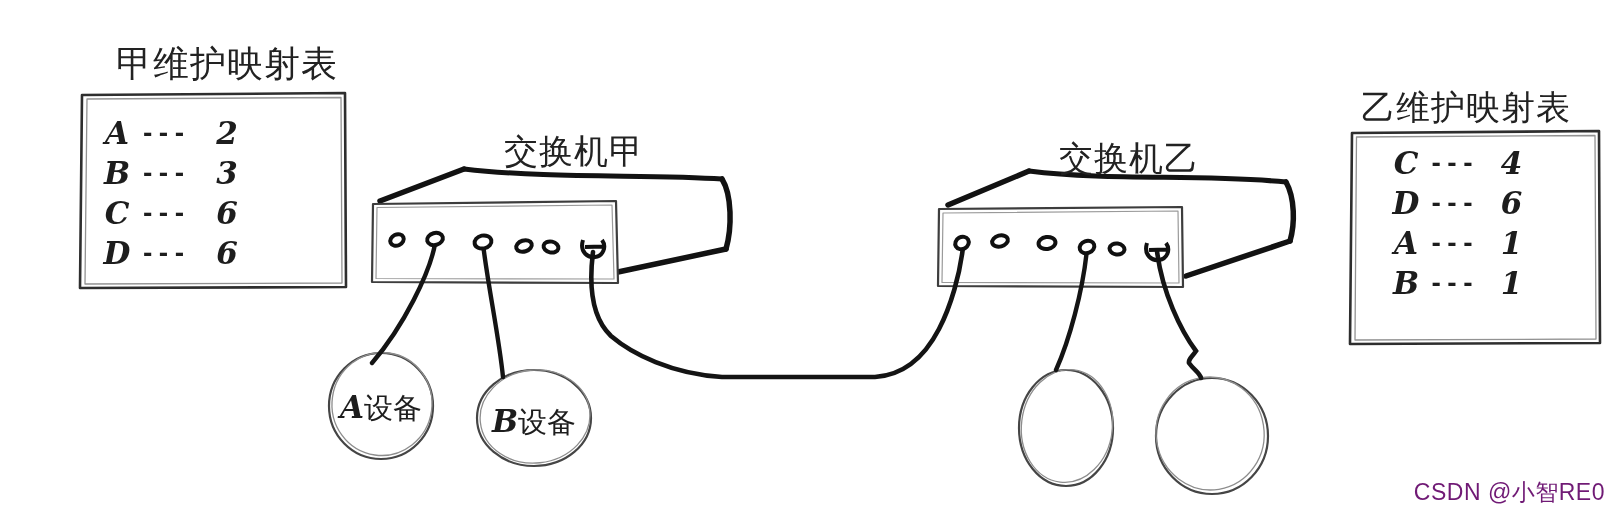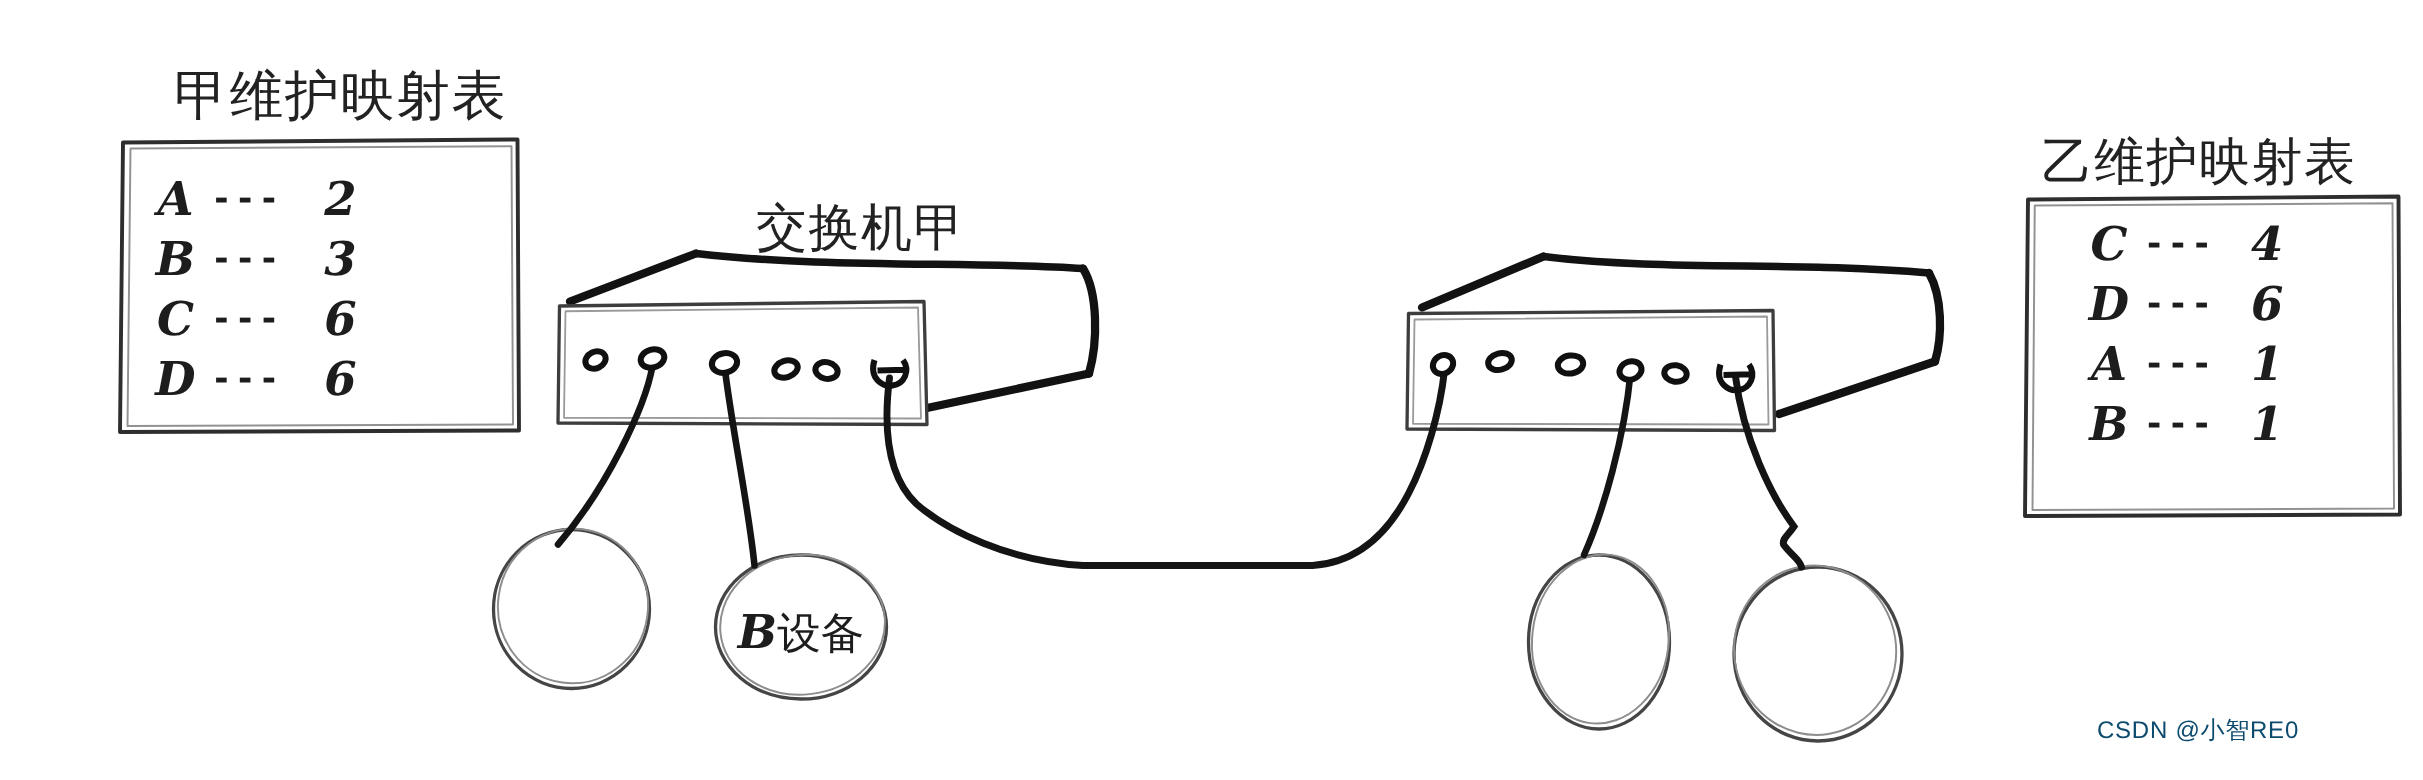--- a/index.html
+++ b/index.html
@@ -16,21 +16,21 @@
   .trow{position:absolute;display:flex;height:40px;line-height:40px;}
   .trow span{display:inline-block;text-align:center;}
   .hw{font-family:"DejaVu Serif",serif;font-style:italic;font-weight:600;}
   .trow .letter{font-size:31px;}
   .trow .num{font-size:31px;}
   .trow .dash{font-family:"DejaVu Sans Mono",monospace;font-weight:bold;font-size:23px;letter-spacing:2px;}
   
   .jia .letter{width:40px;} .jia .dash{width:55px;} .jia .num{width:70px;}
   
   .yi .letter{width:42px;} .yi .dash{width:52px;} .yi .num{width:65px;}
-  .watermark{font-size:16px;color:#0c4a6e;text-align:left;letter-spacing:0.5px;}
+  .watermark{font-size:23px;color:#701a75;text-align:right;letter-spacing:0.5px;}
 </style>
 </head>
 <body>
 
 <div class="canvas">
 
   <svg width="1615" height="520" viewBox="0 0 1615 520">
 
     <g>
       <path d="M82,95 L345,93 L346,287 L80,288 Z" fill="none" stroke="#2e2e2e" stroke-width="2.6" stroke-linejoin="round"></path>
@@ -99,20 +99,21 @@
       <ellipse cx="1047" cy="243" rx="8.5" ry="6" transform="rotate(-8 1047 243)"></ellipse>
       <ellipse cx="1087" cy="247" rx="7.5" ry="6" transform="rotate(-20 1087 247)"></ellipse>
       <ellipse cx="1117" cy="249" rx="7.5" ry="5.5" transform="rotate(8 1117 249)"></ellipse>
       <path d="M1147,243 C1143,256 1153,261 1159,260 C1167,259 1171,250 1166,243 M1149,250 L1167,249.5" fill="none"></path>
     </g>
   </svg>
 
   <div class="abs cn-title" style="left:77px;top:40px;width:300px;">甲维护映射表</div>
   <div class="abs cn-label" style="left:474px;top:129px;width:200px;">交换机甲</div>
   <div class="abs cn-title" style="left:1316px;top:85px;width:300px;font-size:34px;">乙维护映射表</div>
+  <div class="abs cn-label" style="left:1029px;top:136px;width:200px;">交换机乙</div>
 
   <div>
     <div class="trow jia" style="left:97px;top:113px;">
       <span class="hw letter">A</span>
         <span class="dash">---</span>
         <span class="hw num">2</span>
     </div>
     <div class="trow jia" style="left:97px;top:153px;">
       <span class="hw letter">B</span>
         <span class="dash">---</span>
@@ -146,17 +147,18 @@
         <span class="dash">---</span>
         <span class="hw num">1</span>
     </div>
     <div class="trow yi" style="left:1385px;top:263px;">
       <span class="hw letter">B</span>
         <span class="dash">---</span>
         <span class="hw num">1</span>
     </div>
   </div>
 
+  <div class="abs dev-label" style="left:311px;top:389px;width:140px;"><span class="hw">A</span><span>设备</span></div>
   <div class="abs dev-label" style="left:464px;top:403px;width:140px;"><span class="hw">B</span><span>设备</span></div>
 
   <div class="abs watermark" style="left:1398px;top:477px;width:207px;">CSDN @小智RE0</div>
 
 </div>
 
 </body></html>

